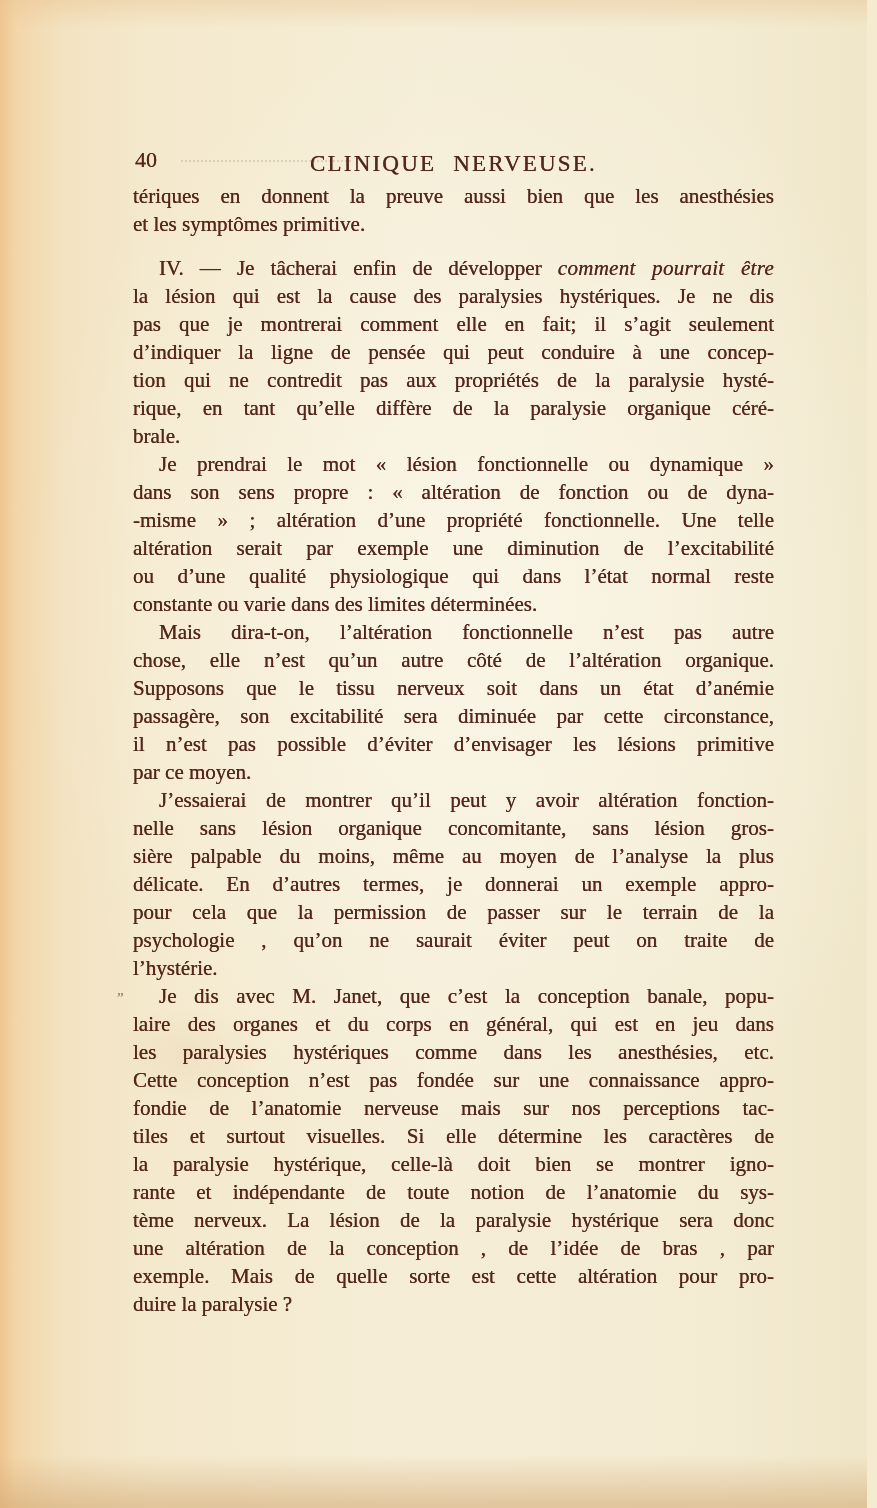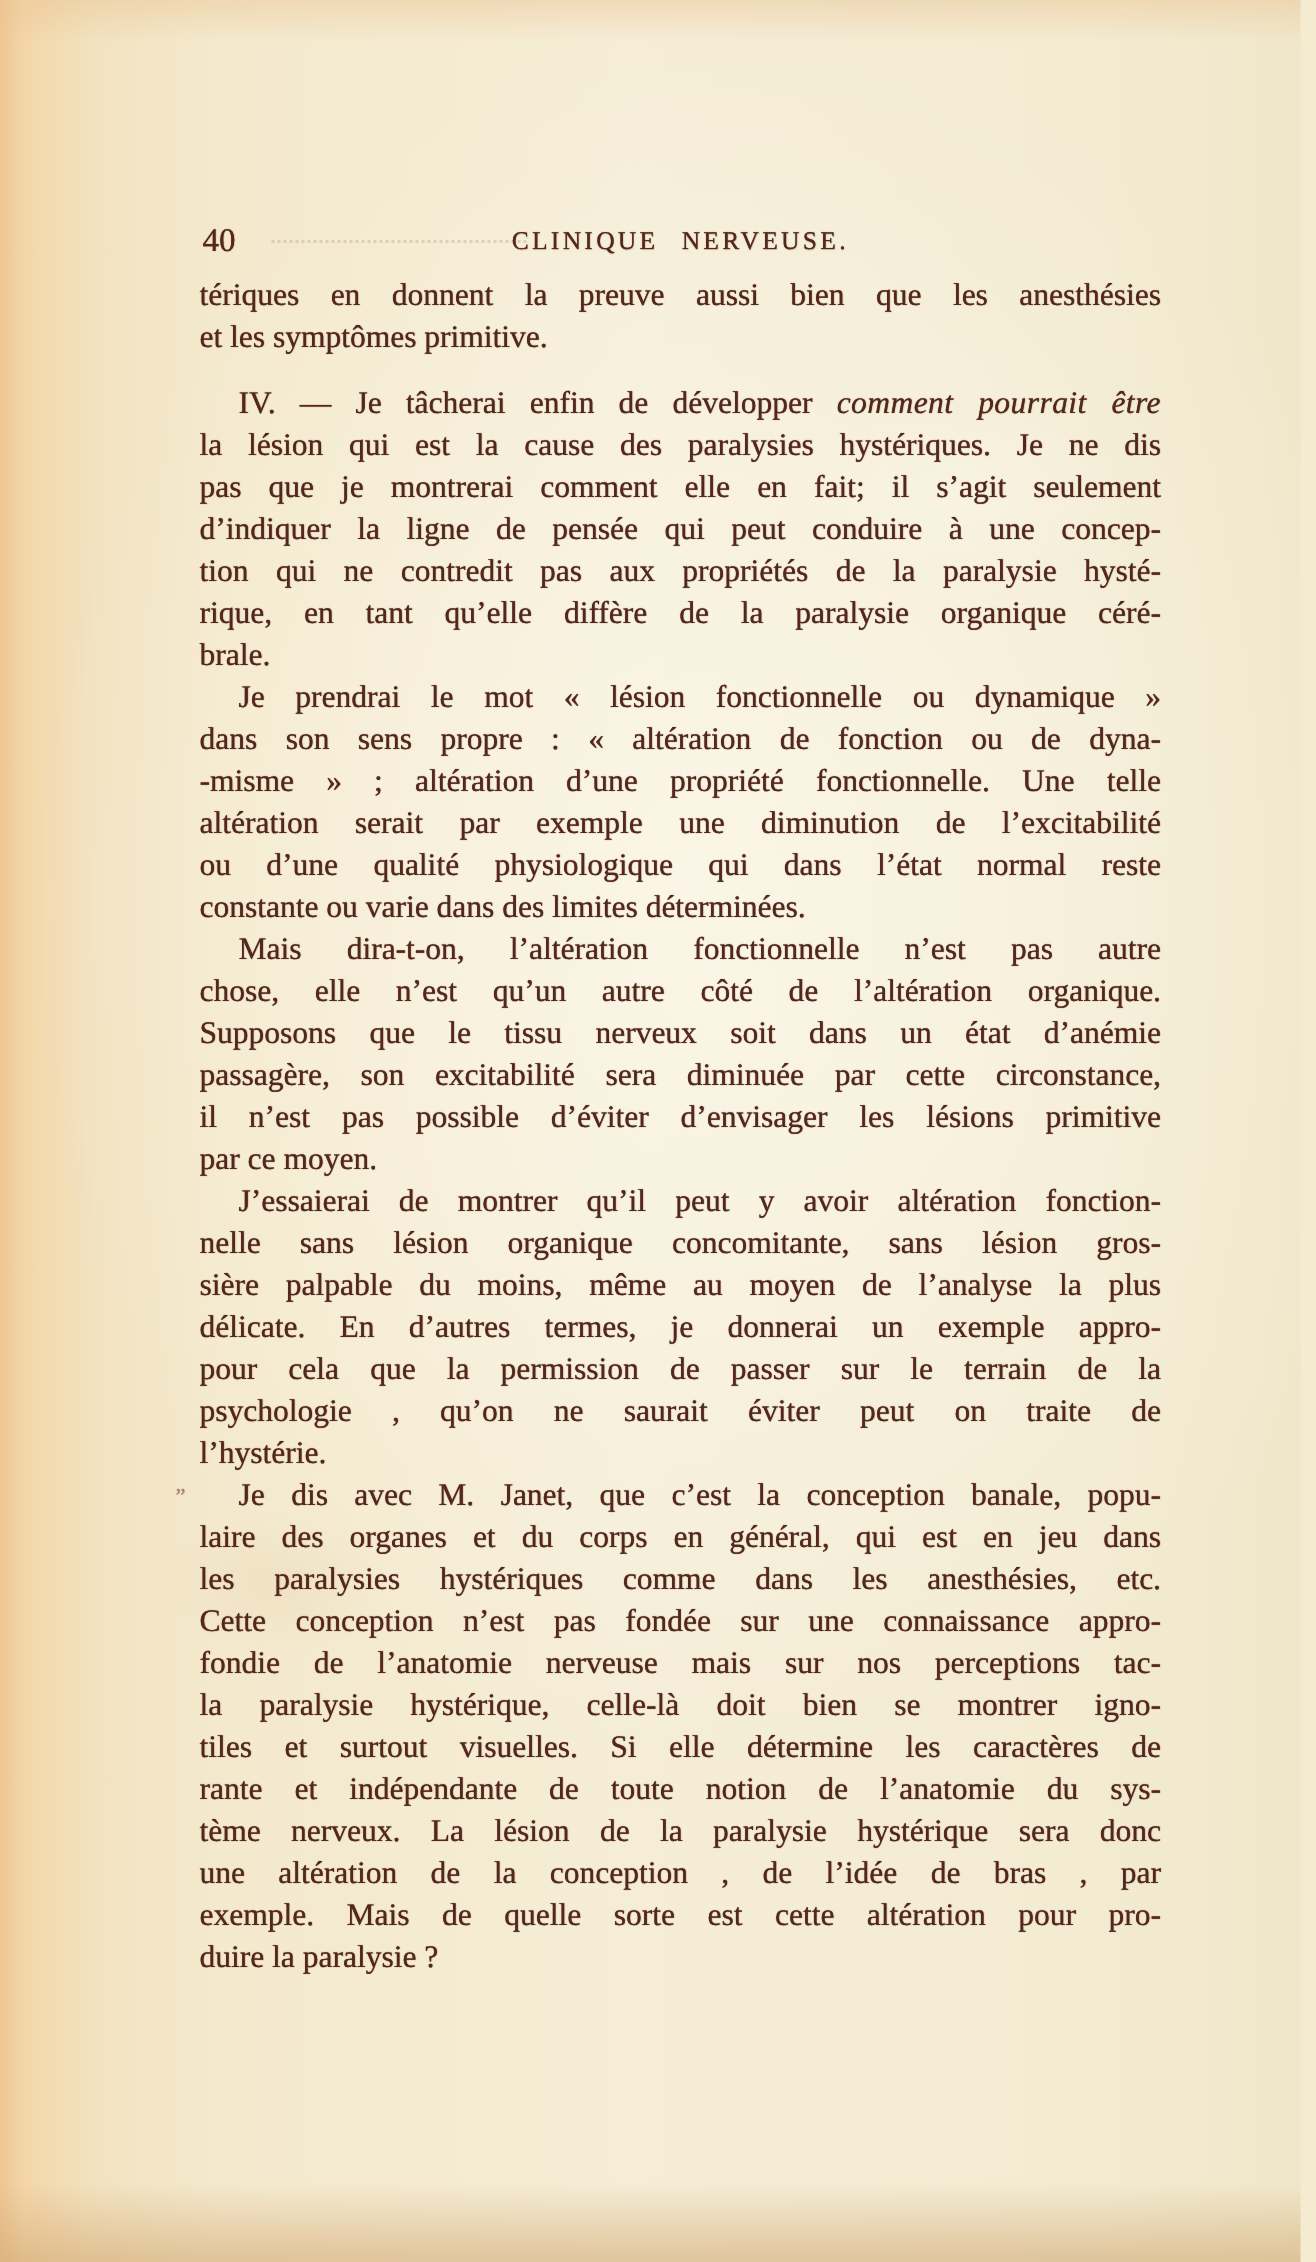--- a/index.html
+++ b/index.html
@@ -37,21 +37,21 @@
     position: absolute;
     left: 2px;
     top: 0;
     font-size: 22px;
   }
   .running-title {
     position: absolute;
     left: 50%;
     top: 4px;
     transform: translateX(-50%);
-    font-size: 17px;
+    font-size: 23px;
     letter-spacing: 2.2px;
     word-spacing: 9px;
     white-space: nowrap;
   }
   .header-specks {
     position: absolute;
     left: 48px;
     top: 13px;
     width: 170px;
     border-bottom: 2px dotted rgba(124,77,55,.18);
@@ -136,22 +136,22 @@
         <div class="line">pour cela que la permission de passer sur le terrain de la</div>
         <div class="line">psychologie , qu’on ne saurait éviter peut on traite de</div>
         <div class="line last">l’hystérie.</div>
       </div>
       <div class="para indent">
         <div class="line first">Je dis avec M. Janet, que c’est la conception banale, popu-<span class="margin-mark">„</span></div>
         <div class="line">laire des organes et du corps en général, qui est en jeu dans</div>
         <div class="line">les paralysies hystériques comme dans les anesthésies, etc.</div>
         <div class="line">Cette conception n’est pas fondée sur une connaissance appro-</div>
         <div class="line">fondie de l’anatomie nerveuse mais sur nos perceptions tac-</div>
+        <div class="line">tiles et surtout visuelles. Si elle détermine les caractères de</div>
         <div class="line">la paralysie hystérique, celle-là doit bien se montrer igno-</div>
-        <div class="line">tiles et surtout visuelles. Si elle détermine les caractères de</div>
         <div class="line">rante et indépendante de toute notion de l’anatomie du sys-</div>
         <div class="line">tème nerveux. La lésion de la paralysie hystérique sera donc</div>
         <div class="line">une altération de la conception , de l’idée de bras , par</div>
         <div class="line">exemple. Mais de quelle sorte est cette altération pour pro-</div>
         <div class="line last">duire la paralysie ?</div>
       </div>
     </div>
 </div>
 
 </body></html>

